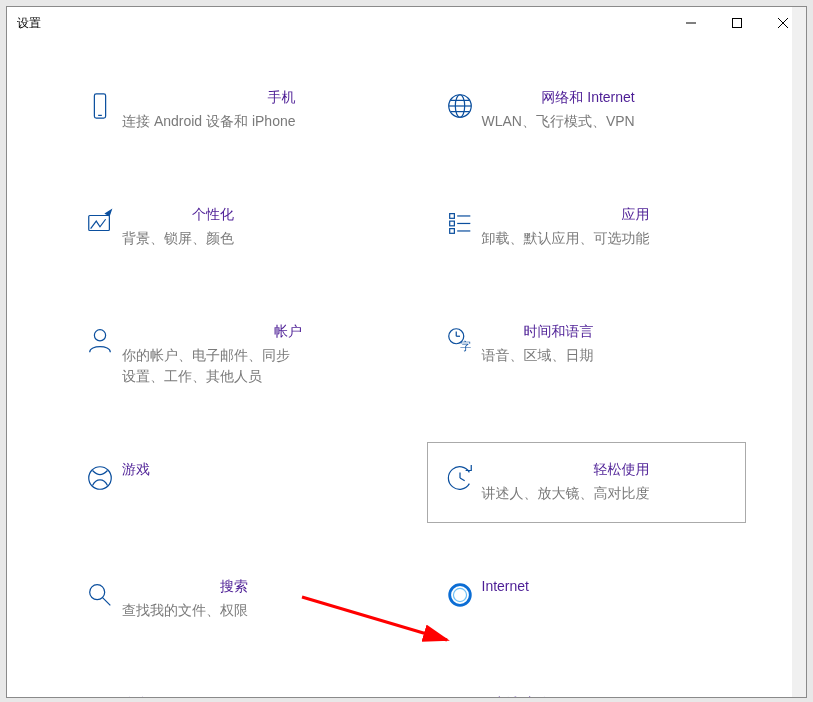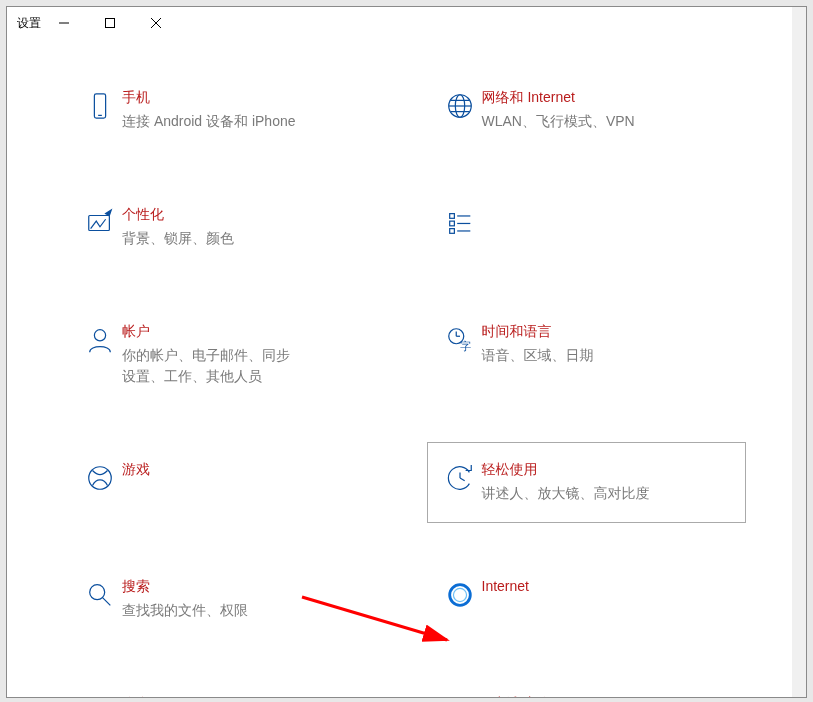--- a/index.html
+++ b/index.html
@@ -16,20 +16,21 @@
     box-sizing: border-box;
     background: #ffffff;
     border: 1px solid #8a8a8a;
     display: flex;
     flex-direction: column;
   }
   .titlebar {
     height: 32px;
     display: flex;
     align-items: center;
+    justify-content: space-between;
     padding-left: 10px;
     font-size: 12px;
     color: #000;
     background: #ffffff;
     border-bottom: 1px solid rgba(0,0,0,0);
   }
   .titlebar-controls {
     display: flex;
     height: 100%;
   }
@@ -79,21 +80,22 @@
   }
   .tile-icon svg { width: 30px; height: 30px; stroke: #0b4f9e; fill: none; stroke-width: 1.3; }
   .tile-text {
     display: flex;
     flex-direction: column;
     gap: 4px;
     max-width: 180px;
   }
   .tile-title {
     font-size: 14px;
-    color: #b91c1c;
+    color: #4c1d95;
+    text-align: right;
   }
   .tile-sub {
     font-size: 14px;
     color: #7a7a7a;
     line-height: 1.5;
   }
   .scrollbar {
     position: absolute;
     right: 0;
     top: 0;
@@ -183,20 +185,24 @@
       <div class="tile">
         <div class="tile-icon">
           <svg viewBox="0 0 32 32">
             <rect x="5" y="6" width="5" height="5"></rect>
               <line x1="13" y1="8.5" x2="27" y2="8.5"></line>
             <rect x="5" y="14" width="5" height="5"></rect>
               <line x1="13" y1="16.5" x2="27" y2="16.5"></line>
             <rect x="5" y="22" width="5" height="5"></rect>
               <line x1="13" y1="24.5" x2="27" y2="24.5"></line>
           </svg>
+        </div>
+        <div class="tile-text">
+          <div class="tile-title">应用</div>
+          <div class="tile-sub">卸载、默认应用、可选功能</div>
         </div>
       </div>
 
       <div class="tile">
         <div class="tile-icon">
           <svg viewBox="0 0 32 32">
               <circle cx="16" cy="11" r="6"></circle>
               <path d="M5 29 C5 21 27 21 27 29"></path>
             </svg>
         </div>

